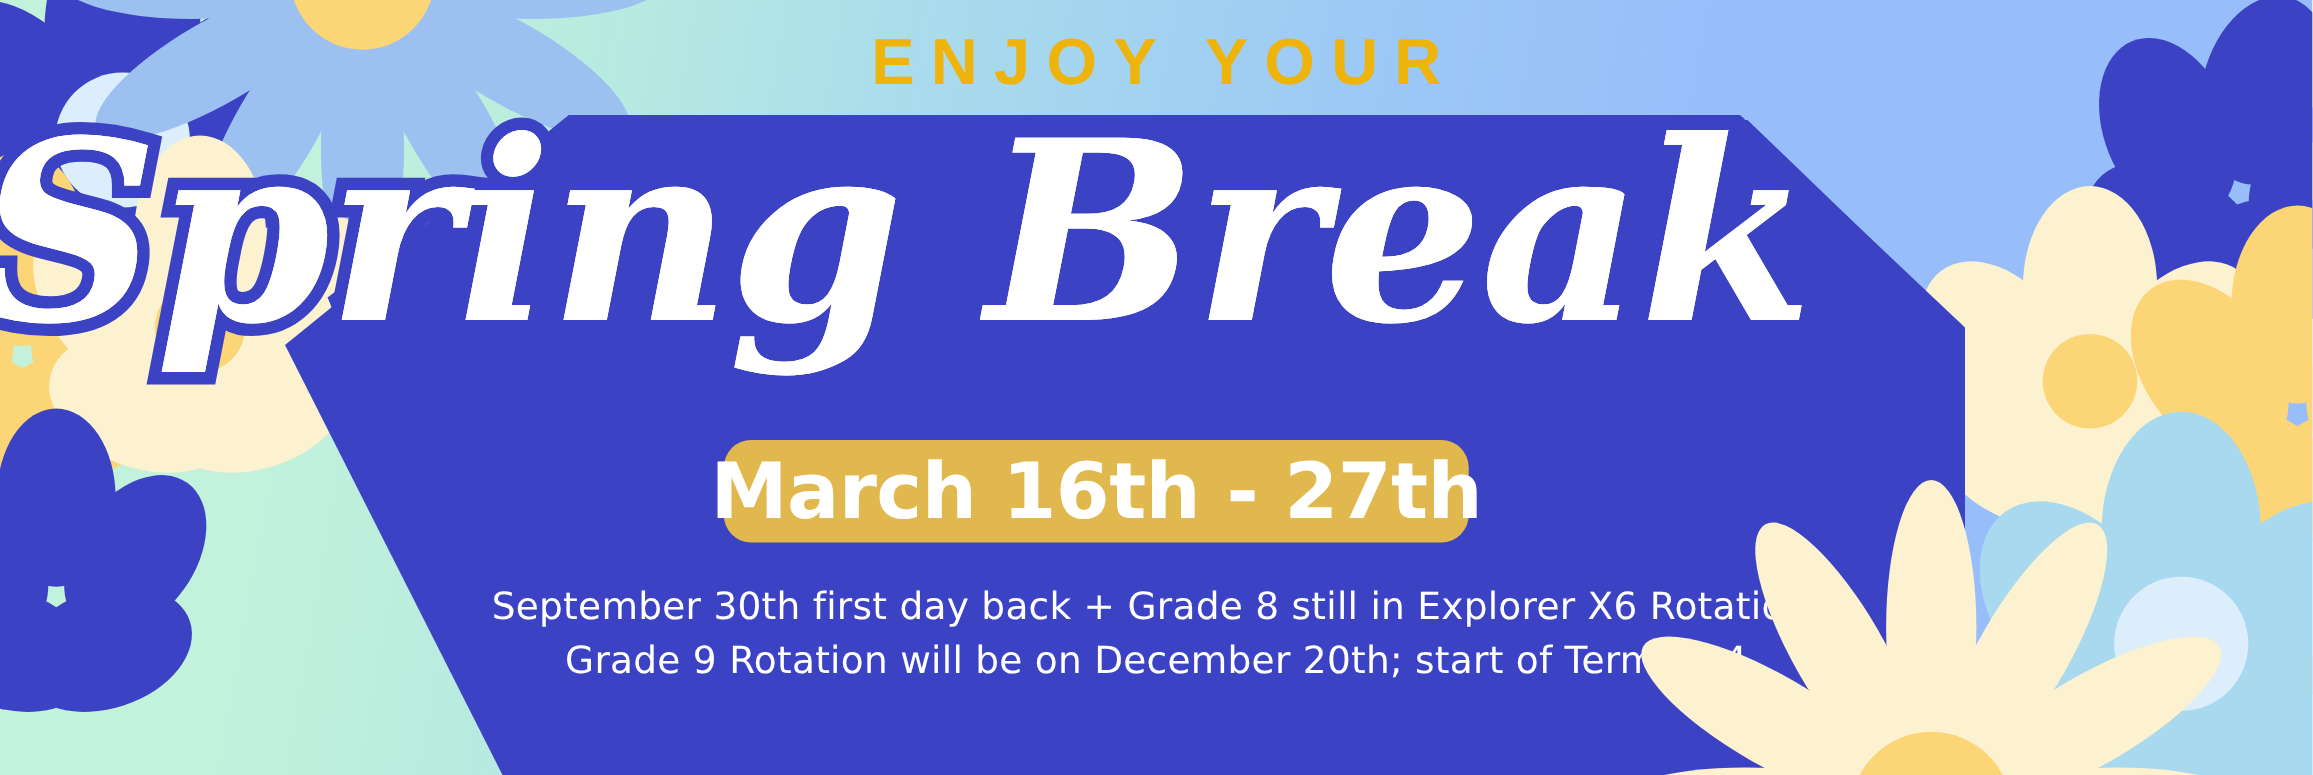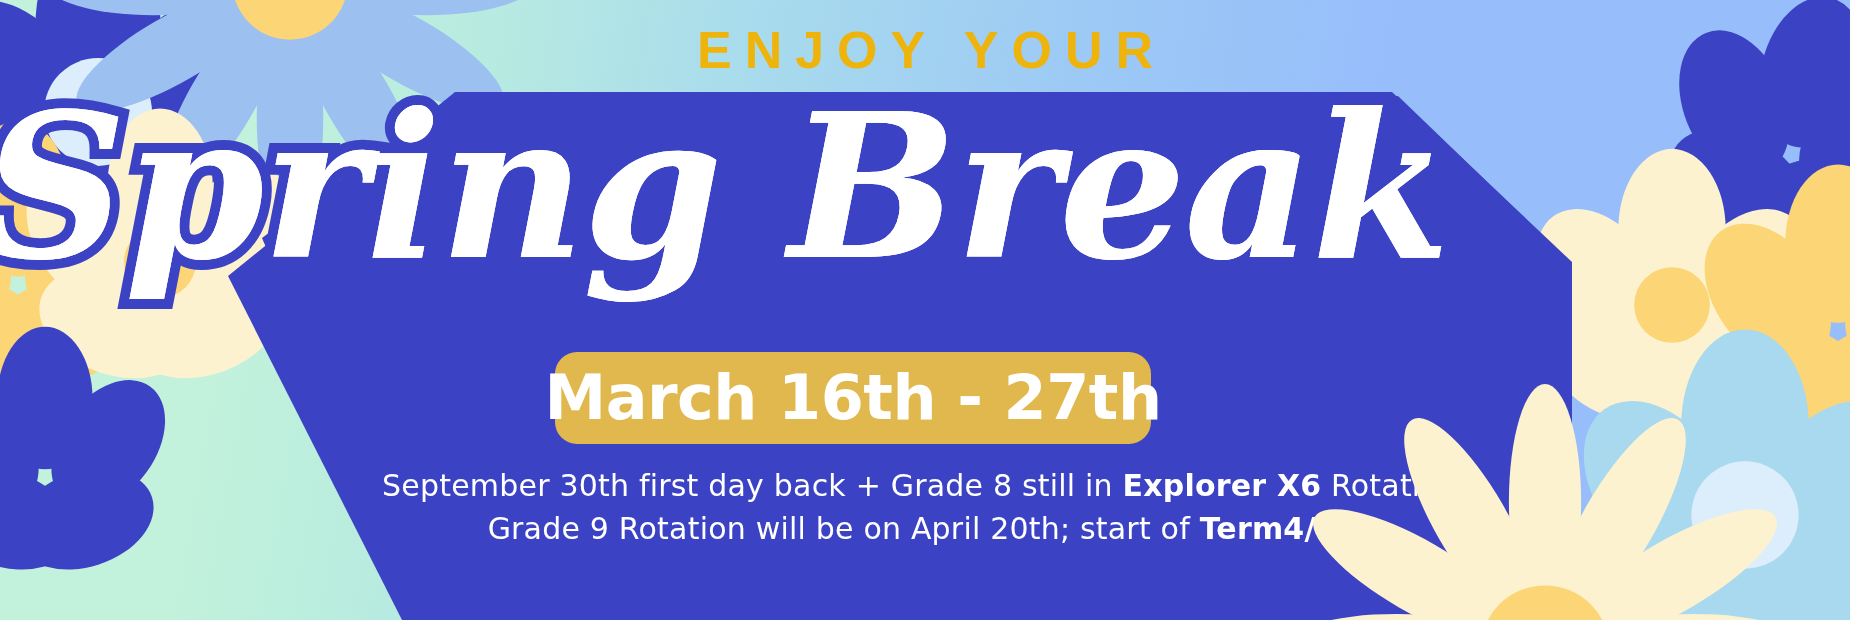--- a/index.html
+++ b/index.html
@@ -46,22 +46,22 @@
     paint-order:stroke fill;
     -webkit-text-stroke:20px #3b43c4;
   }
   .script-top{
     position:absolute;left:0;top:0;width:100%;
     -webkit-text-stroke:0;
     color:#ffffff;
   }
   .pill{
     position:absolute;
-    left:555px;top:352px;
-    width:596px;height:92px;
+    left:579px;top:352px;
+    width:596px;height:82px;
     background:#e0b84d;
     border-radius:22px;
     display:flex;align-items:center;justify-content:center;
   }
   .pill-text{
     color:#ffffff;
     font-size:62px;
     font-weight:bold;
     letter-spacing:-0.5px;
     line-height:1;
@@ -71,21 +71,21 @@
   .sub{
     position:absolute;left:0;right:0;top:465px;
     text-align:center;
     color:#ffffff;
     font-size:30px;
     line-height:1.42;
     font-family:"DejaVu Sans", sans-serif;
     letter-spacing:0.2px;
   }
   .sub .ln{display:block;}
-  .sub b{font-weight:bold;margin-top:46px;}
+  .sub b{font-weight:normal;margin-top:46px;}
 </style>
 </head>
 <body>
 
 <div id="banner">
 
   <div id="bg-gradient"></div>
 
   <svg class="layer" id="flowers-back" viewBox="0 0 1850 620">
     <defs>
@@ -179,21 +179,21 @@
         <span class="script-top">Spring Break</span>
       </span>
     </div>
 
     <div class="pill">
       <span class="pill-text">March 16th - 27th</span>
     </div>
 
     <div class="sub">
       <span class="ln"><span>September 30th first day back + Grade 8 still in </span><b>Explorer X6</b><span> Rotation.</span></span>
-      <span class="ln"><span>Grade 9 Rotation will be on April 20th; start of </span><b>Term4/Q4</b></span>
+      <span class="ln"><span>Grade 9 Rotation will be on December 20th; start of </span><b>Term4/Q4</b></span>
     </div>
   </div>
 
   <svg class="layer" id="flowers-front" viewBox="0 0 1850 620">
 
     <g transform="translate(1745,515) scale(1.45)">
       <g fill="#a8d9ee">
           <use href="#petal5"></use>
         </g>
       <circle cx="0" cy="0" r="37" fill="#dceefc"></circle>

